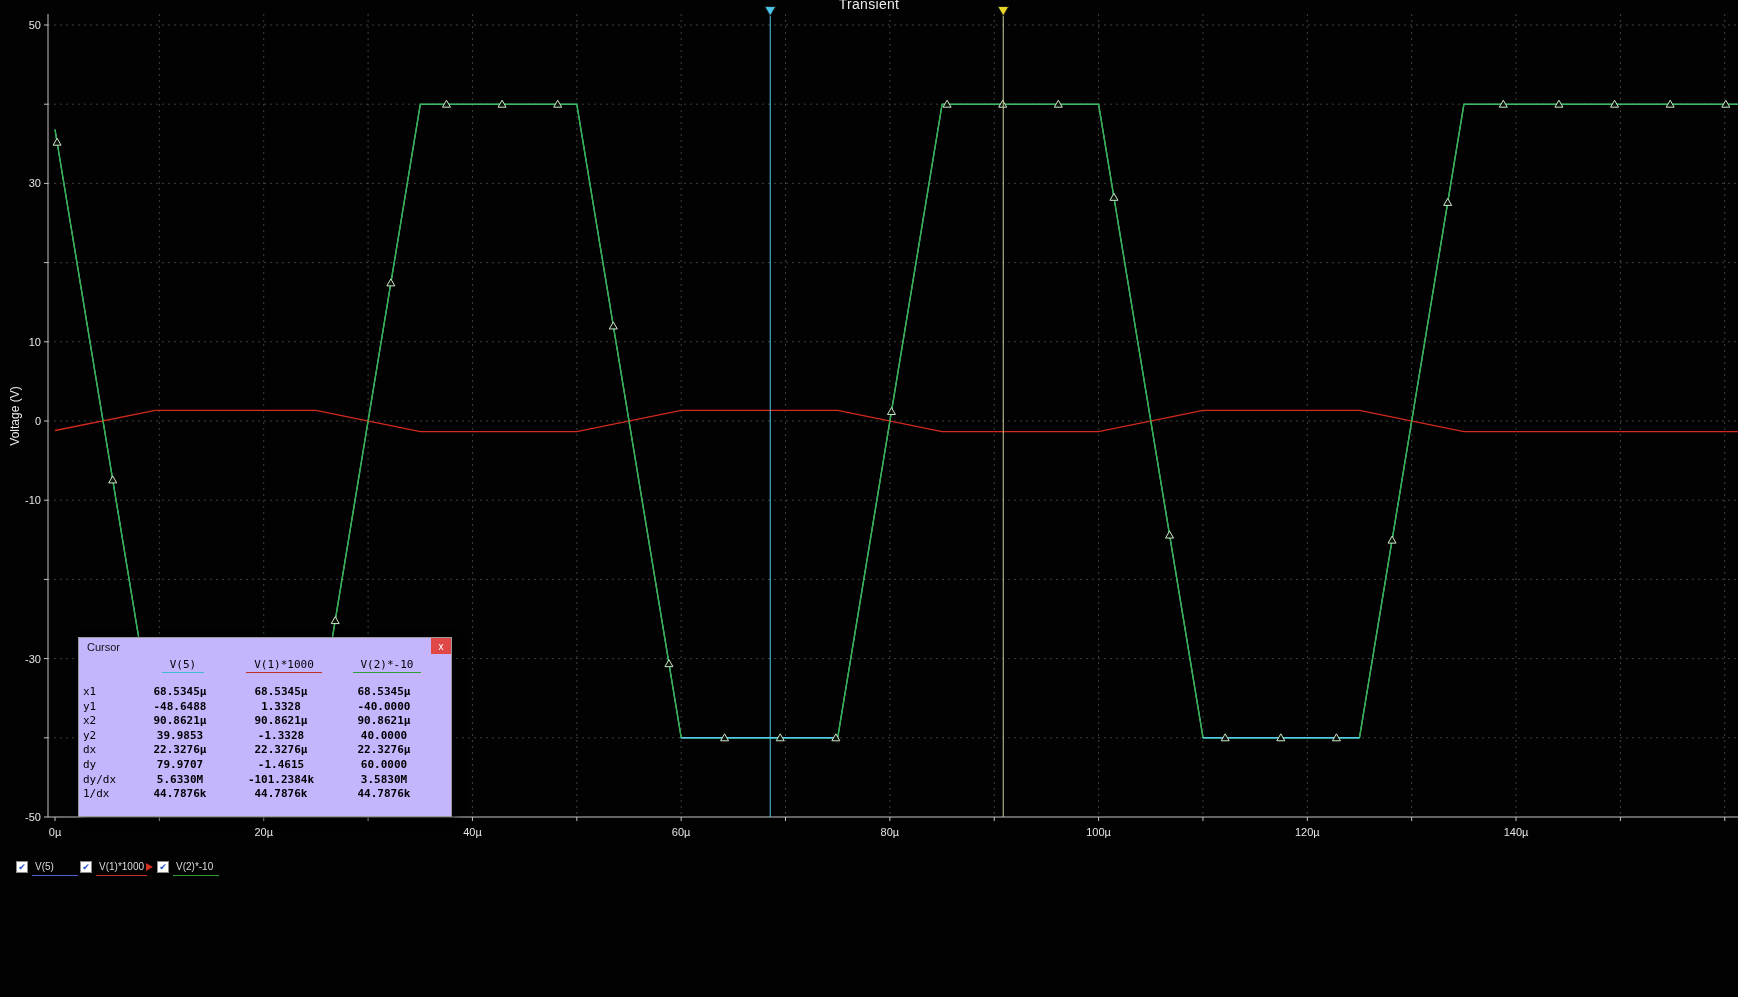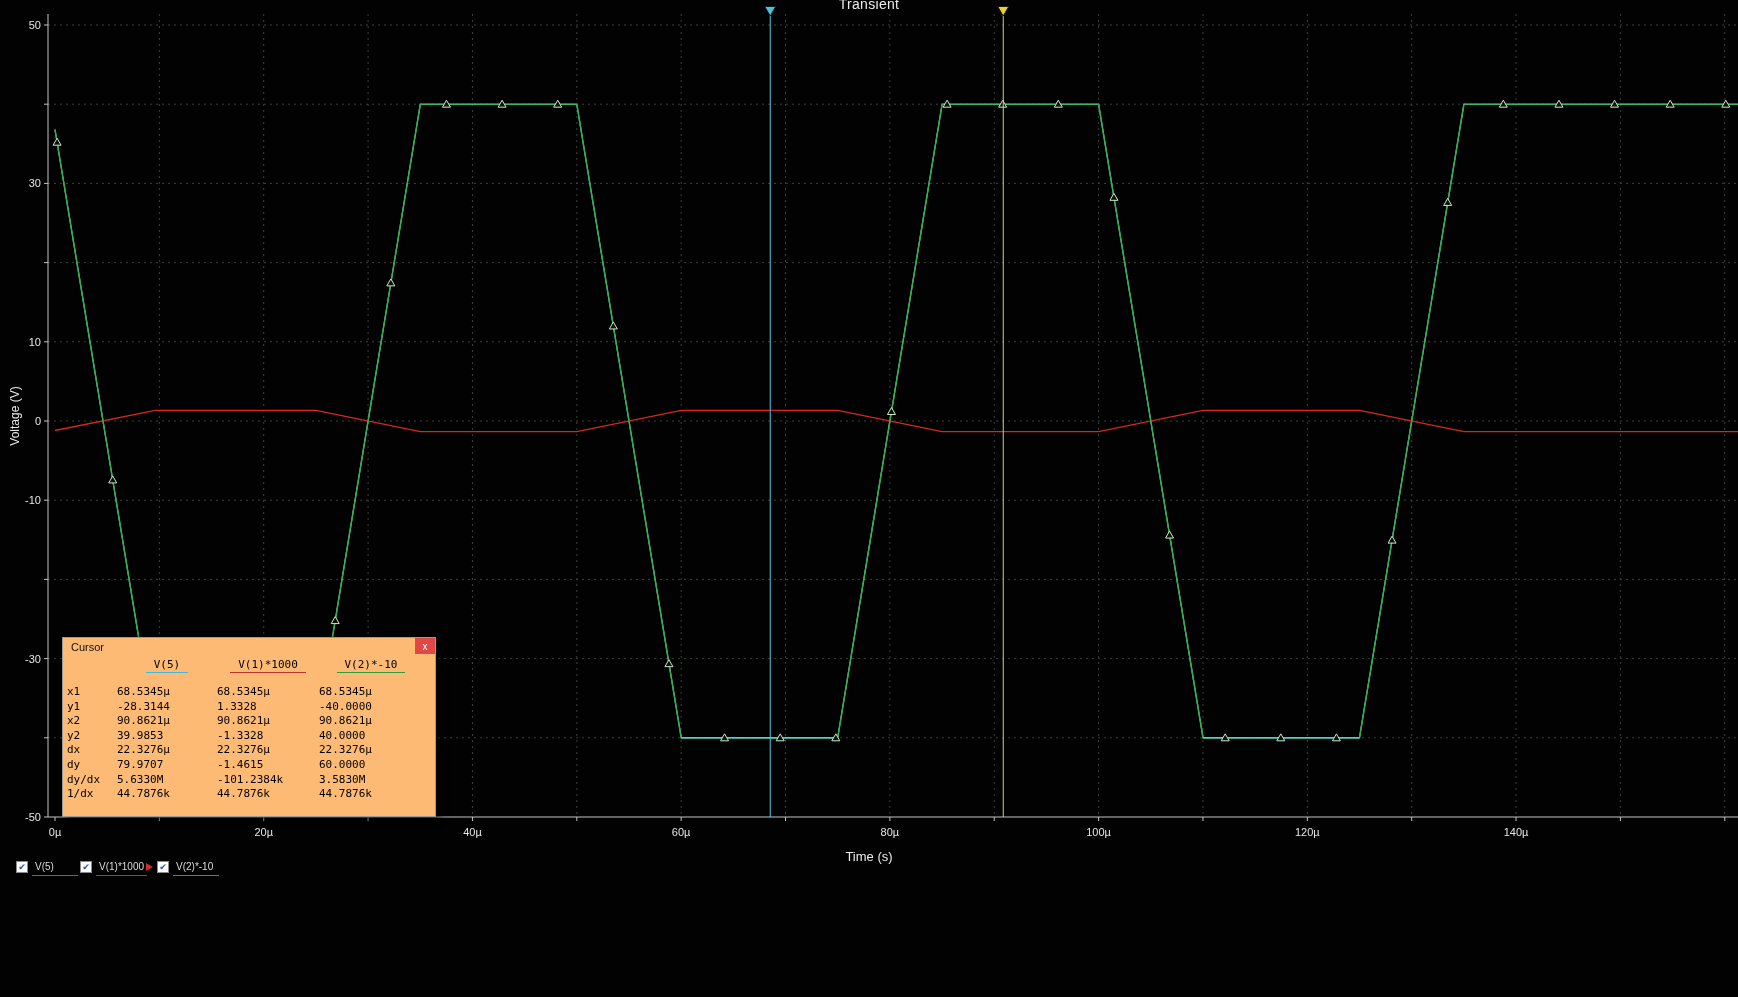--- a/index.html
+++ b/index.html
@@ -2,30 +2,30 @@
 <html><head>
 <meta charset="utf-8">
 <style>
   html,body{margin:0;padding:0;background:#000;}
   body{width:1738px;height:997px;overflow:hidden;font-family:"Liberation Sans",sans-serif;}
   .screen{position:relative;width:1738px;height:997px;background:#020202;}
   #chart-svg{position:absolute;left:0;top:0;}
   .chart-title{position:absolute;left:0;top:-4px;width:1738px;text-align:center;color:#ececec;font-size:14px;letter-spacing:.3px;}
   .x-axis-label{position:absolute;left:0;top:849px;width:1738px;text-align:center;color:#ececec;font-size:13px;}
   .y-axis-label{position:absolute;left:-26px;top:408px;width:84px;height:16px;transform:rotate(-90deg);text-align:center;color:#ececec;font-size:12px;}
-  .cursor-dialog{position:absolute;left:62px;top:637px;width:372px;height:178px;background:#fdba74;border:1px solid #9a9a9a;box-shadow:3px 3px 8px rgba(0,0,0,.65);}
+  .cursor-dialog{position:absolute;left:78px;top:637px;width:372px;height:178px;background:#c4b5fd;border:1px solid #9a9a9a;box-shadow:3px 3px 8px rgba(0,0,0,.65);}
   .cd-titlebar{position:relative;height:18px;font-size:11px;color:#111;padding:3px 0 0 8px;box-sizing:border-box;}
   .cd-close{position:absolute;top:0;right:0;width:20px;height:16px;background:#e04848;color:#fff;border:0;font-size:10px;line-height:15px;padding:0;text-align:center;font-family:inherit;cursor:pointer;}
   .cd-table{font-family:"DejaVu Sans Mono",monospace;font-size:11px;color:#000;padding:2px 4px;}
   .cd-header{display:grid;grid-template-columns:50px 100px 102px 104px;margin-bottom:12px;}
   .cd-header .hcell{text-align:center;}
   .cd-header .hcell span{display:inline-block;padding:0 8px 1px;border-bottom:1px solid;}
   .cd-row{display:grid;grid-template-columns:50px 100px 102px 104px;line-height:14.6px;}
   .cd-row .rlabel{text-align:left;}
-  .cd-row .rval{text-align:left;padding-right:6px;}
+  .cd-row .rval{text-align:center;padding-right:6px;font-weight:bold;}
   .legend-bar{position:absolute;left:0;top:861px;width:1738px;height:22px;}
   .legend-item{position:absolute;top:0;display:flex;align-items:flex-start;gap:4px;color:#dcdcdc;font-size:10px;}
   .cb{width:10px;height:10px;background:#fff;border:1px solid #8a8a8a;font-size:9px;line-height:10px;color:#2a58c8;text-align:center;display:inline-block;cursor:pointer;}
   .legend-label{display:inline-block;min-width:40px;padding:0 3px 3px;border-bottom:1px solid;}
   .active-arrow{width:0;height:0;border-left:7px solid #d03020;border-top:4px solid transparent;border-bottom:4px solid transparent;margin-top:2px;}
 </style>
 </head>
 <body>
 
 <div class="screen">
@@ -140,21 +140,20 @@
       <polygon points="1670.1797200000003,100.19999999999999 1666.1797200000003,107.19999999999999 1674.1797200000003,107.19999999999999" fill="#0b120b" stroke="#cde8c8" stroke-width="1"></polygon>
       <polygon points="1725.8036000000004,100.19999999999999 1721.8036000000004,107.19999999999999 1729.8036000000004,107.19999999999999" fill="#0b120b" stroke="#cde8c8" stroke-width="1"></polygon>
       <line x1="770.2260419999999" y1="14" x2="770.2260419999999" y2="817" stroke="#55c8e8" stroke-width="1"></line>
       <polygon points="764.7260419999999,6.5 775.7260419999999,6.5 770.2260419999999,16" fill="#49c4e8" stroke="#1a1a1a" stroke-width="1"></polygon>
       <line x1="1003.2368756" y1="14" x2="1003.2368756" y2="817" stroke="#cfcf9a" stroke-width="1"></line>
       <polygon points="997.7368756,6.5 1008.7368756,6.5 1003.2368756,16" fill="#e8d424" stroke="#1a1a1a" stroke-width="1"></polygon>
     </svg>
 
   <div class="chart-title">Transient</div>
   <div class="y-axis-label">Voltage (V)</div>
-  <div class="x-axis-label">Time (s)</div>
 
   <div class="cursor-dialog">
     <div class="cd-titlebar">
       <span>Cursor</span>
       <button class="cd-close">x</button>
     </div>
     <div class="cd-table" id="cursor-table">
         <div class="cd-header">
           <div class="hcell"></div>
           <div class="hcell"><span style="border-bottom-color: rgb(64, 184, 216);">V(5)</span></div>
@@ -162,21 +161,21 @@
           <div class="hcell"><span style="border-bottom-color: rgb(47, 158, 56);">V(2)*-10</span></div>
         </div>
         <div class="cd-row">
           <div class="rlabel">x1</div>
           <div class="rval">68.5345µ</div>
           <div class="rval">68.5345µ</div>
           <div class="rval">68.5345µ</div>
         </div>
         <div class="cd-row">
           <div class="rlabel">y1</div>
-          <div class="rval">-28.3144</div>
+          <div class="rval">-48.6488</div>
           <div class="rval">1.3328</div>
           <div class="rval">-40.0000</div>
         </div>
         <div class="cd-row">
           <div class="rlabel">x2</div>
           <div class="rval">90.8621µ</div>
           <div class="rval">90.8621µ</div>
           <div class="rval">90.8621µ</div>
         </div>
         <div class="cd-row">

